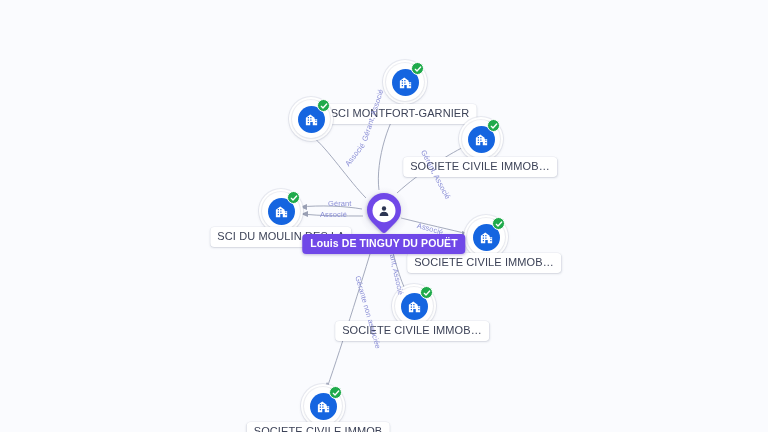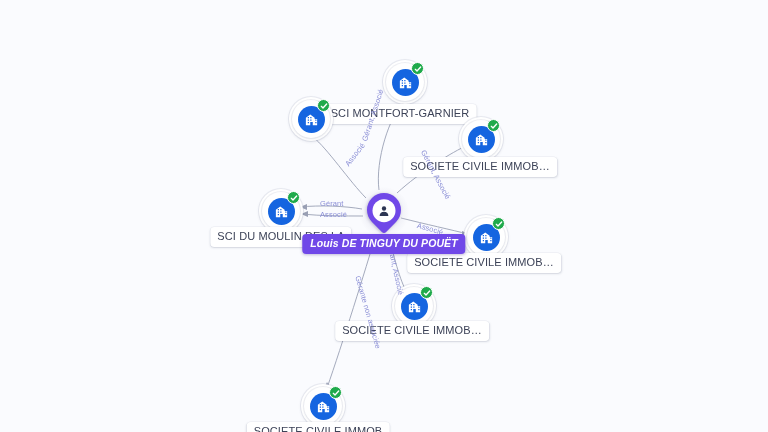--- a/index.html
+++ b/index.html
@@ -134,21 +134,20 @@
                 0 0 0 0.5px rgba(140,150,175,0.14);
   }
   .node-label.center-label {
     background: #7048e8;
     color: #ffffff;
     font-size: 10.5px;
     font-weight: bold;
     padding: 3px 8px 4px 8px;
     box-shadow: 0 1px 3px rgba(70,50,140,0.32);
     z-index: 8;
-    font-style: italic;
   }
   .edge-label {
     position: absolute;
     color: #8b8fd6;
     font-size: 7.5px;
     line-height: 8.5px;
     letter-spacing: 0.1px;
     white-space: nowrap;
     transform-origin: 0 0;
     pointer-events: none;
@@ -302,19 +301,19 @@
             <path d="M4 21c0-4.4 3.6-7 8-7s8 2.6 8 7v1H4v-1z"></path>
           </svg>
       </div>
     </div>
   </div>
   <div class="node-label center-label" style="left:384px;top:234px">Louis DE TINGUY DU POUËT</div>
 
   <div class="edge-label" style="left:361px;top:140px;transform:rotate(-72deg)">Gérant, Associé</div>
   <div class="edge-label" style="left:344px;top:163px;transform:rotate(-52deg)">Associé</div>
   <div class="edge-label" style="left:426px;top:149px;transform:rotate(62deg)">Gérant, Associé</div>
-  <div class="edge-label" style="left:320px;top:200px">Gérant</div>
+  <div class="edge-label" style="left:328px;top:200px">Gérant</div>
   <div class="edge-label" style="left:320px;top:211px">Associé</div>
   <div class="edge-label" style="left:418px;top:222px;transform:rotate(15deg)">Associé</div>
   <div class="edge-label" style="left:393px;top:241px;transform:rotate(78deg)">Gérant, Associé</div>
   <div class="edge-label" style="left:361px;top:275px;transform:rotate(74deg)">Gérante non associée</div>
 
 </div>
 
 </body></html>

